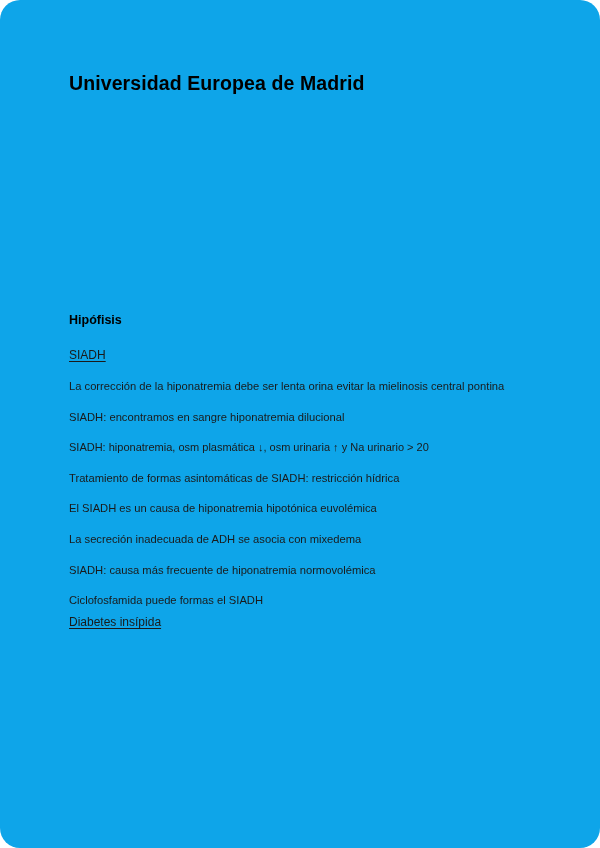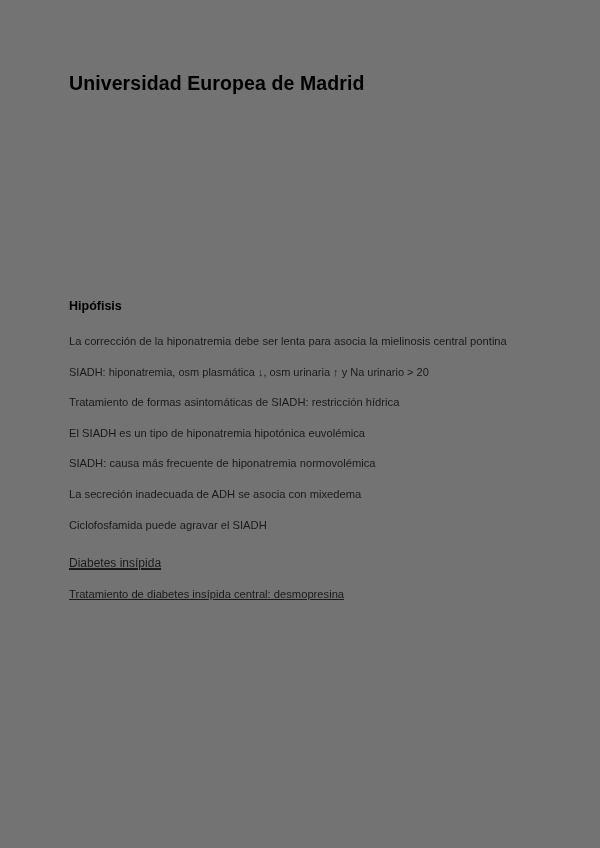--- a/index.html
+++ b/index.html
@@ -12,23 +12,24 @@
   body {
     font-family: "Liberation Sans", sans-serif;
     color: #1a1a1a;
     -webkit-font-smoothing: antialiased;
   }
 
   .page {
     position: relative;
     width: 600px;
     height: 848px;
-    background: #737373;
+    background: #0ea5e9;
     overflow: hidden;
     box-sizing: border-box;
+    border-radius: 20px;
   }
 
   .content {
     position: absolute;
     left: 69px;
     top: 0;
     width: 462px;
   }
 
   
@@ -50,21 +51,21 @@
     position: absolute;
     top: 297px;
     left: 0;
     width: 462px;
   }
 
   .section-heading {
     font-size: 12.5px;
     font-weight: bold;
     color: #000000;
-    margin: 2px 0 21px 0;
+    margin: 16px 0 21px 0;
     line-height: 14px;
   }
 
   .subsection-heading {
     font-size: 12px;
     font-weight: normal;
     color: #1a1a1a;
     margin: 0 0 17px 0;
     line-height: 14px;
   }
@@ -81,22 +82,21 @@
     color: #1a1a1a;
     margin: 0 0 16.6px 0;
     white-space: nowrap;
   }
 
   .para:last-child {
     margin-bottom: 0;
   }
 
   .gap-before {
-    margin-top: 24px;
-    text-decoration: underline;
+    margin-top: 8px;
   }
 
   .arrow {
     font-family: Liberation Sans, sans-serif;
     font-size: 11px;
   }
 </style>
 </head>
 <body>
 
@@ -104,34 +104,37 @@
   <div class="content">
 
     <h1 class="doc-title">Universidad Europea de Madrid</h1>
 
     <div class="body-flow">
 
       <div class="section">
 
         <div class="section-heading">Hipófisis</div>
 
+        <div class="subsection-heading">
+          <span class="u">SIADH</span>
+        </div>
 
-        <p class="para">La corrección de la hiponatremia debe ser lenta para asocia la mielinosis central pontina</p>
+        <p class="para">La corrección de la hiponatremia debe ser lenta orina evitar la mielinosis central pontina</p>
+        <p class="para">SIADH: encontramos en sangre hiponatremia dilucional</p>
         <p class="para arrow">SIADH: hiponatremia, osm plasmática ↓, osm urinaria ↑ y Na urinario &gt; 20</p>
         <p class="para">Tratamiento de formas asintomáticas de SIADH: restricción hídrica</p>
-        <p class="para">El SIADH es un tipo de hiponatremia hipotónica euvolémica</p>
+        <p class="para">El SIADH es un causa de hiponatremia hipotónica euvolémica</p>
+        <p class="para">La secreción inadecuada de ADH se asocia con mixedema</p>
         <p class="para">SIADH: causa más frecuente de hiponatremia normovolémica</p>
-        <p class="para">La secreción inadecuada de ADH se asocia con mixedema</p>
-        <p class="para">Ciclofosfamida puede agravar el SIADH</p>
+        <p class="para">Ciclofosfamida puede formas el SIADH</p>
       </div>
 
       <div class="section gap-before">
 
         <div class="subsection-heading">
           <span class="u">Diabetes insípida</span>
         </div>
 
-        <p class="para">Tratamiento de diabetes insípida central: desmopresina</p>
       </div>
 
     </div>
   </div>
 </div>
 
 </body></html>

